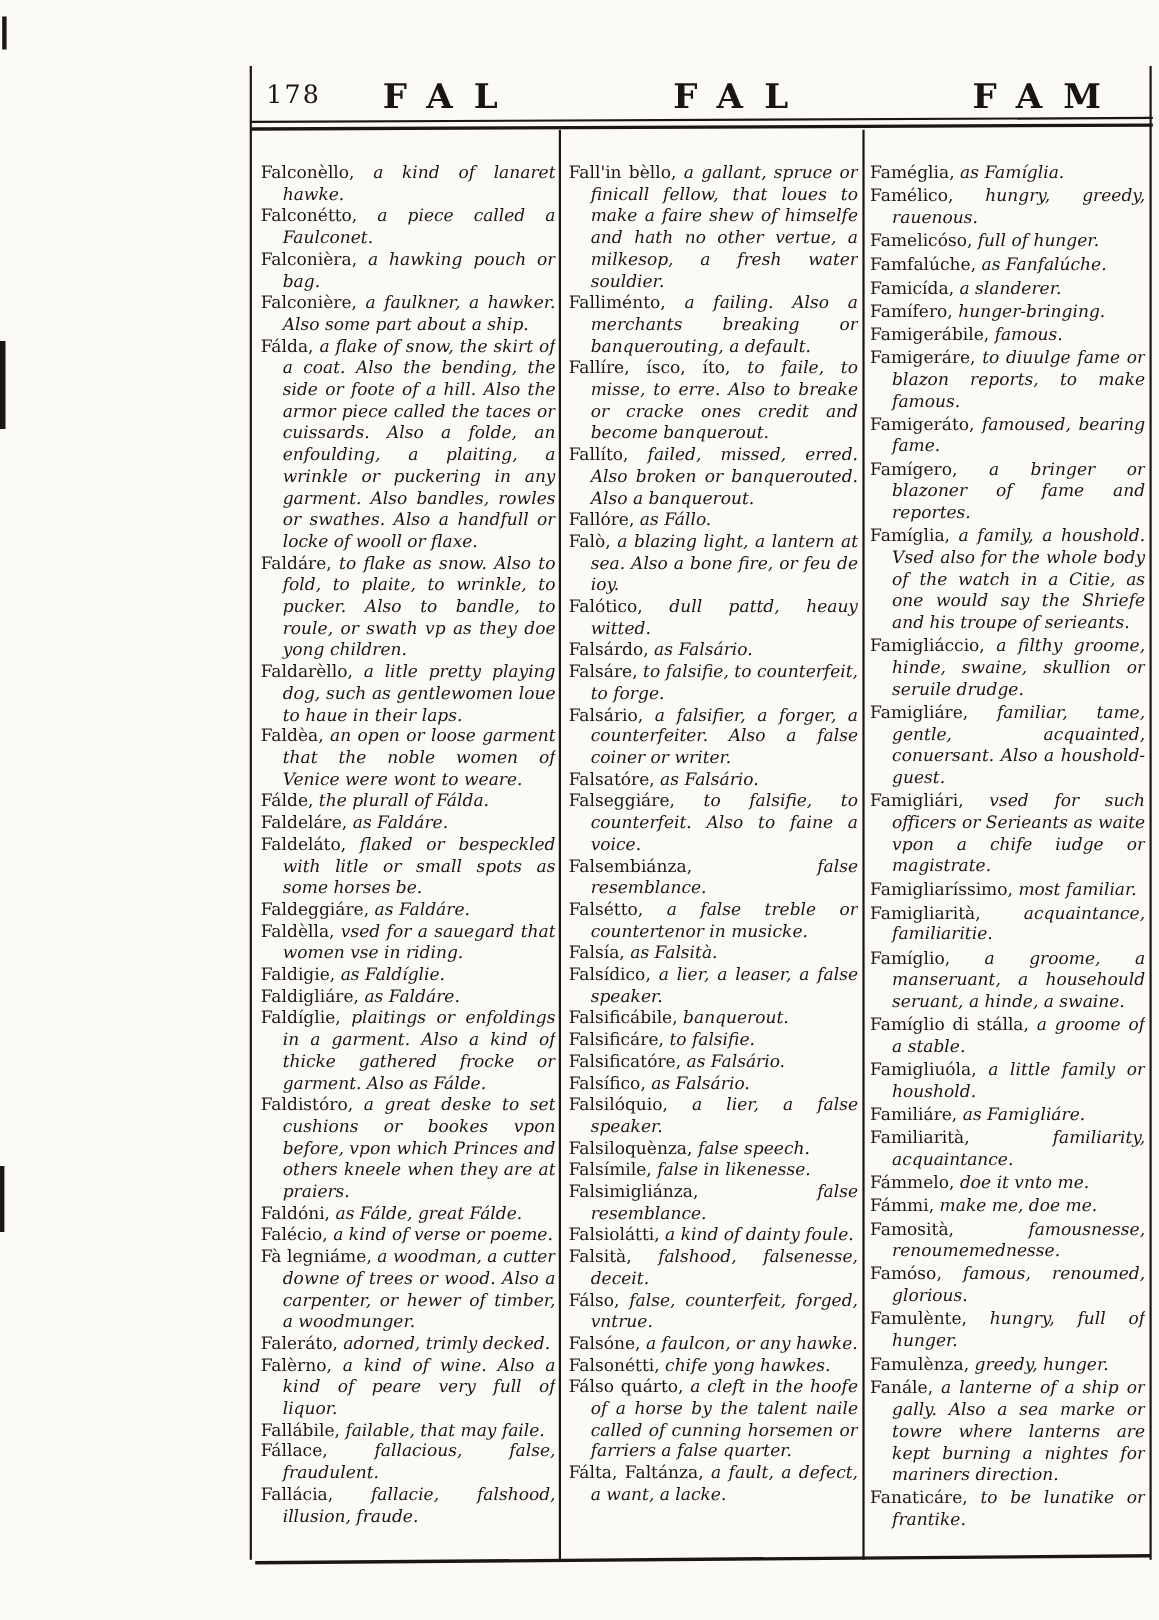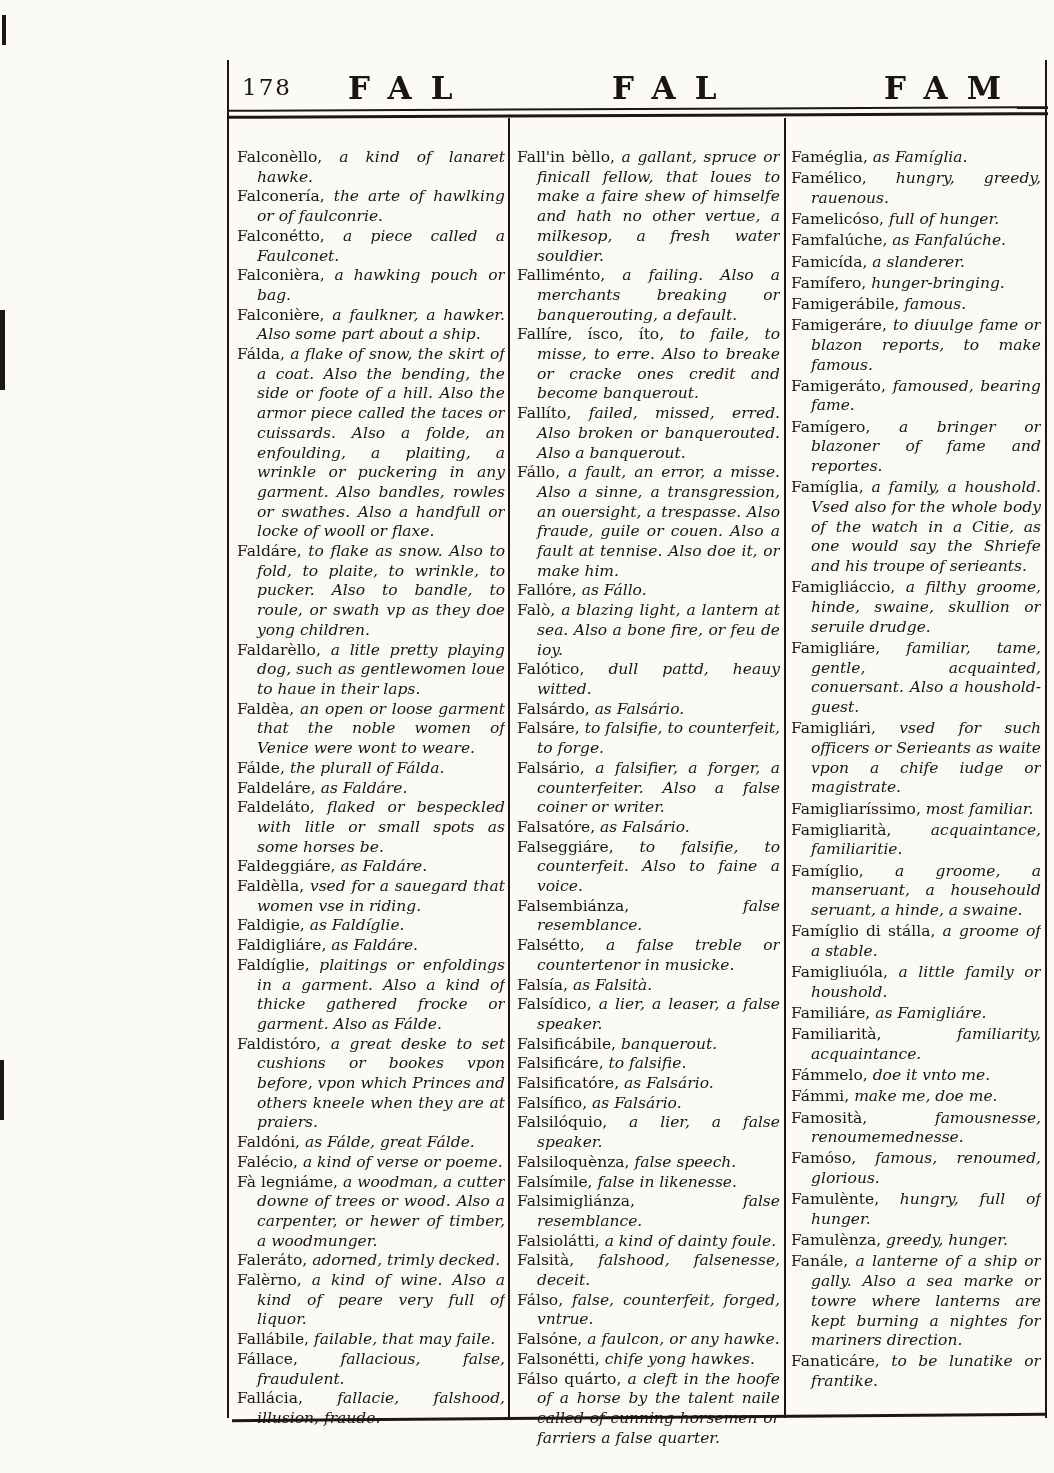--- a/index.html
+++ b/index.html
@@ -54,21 +54,20 @@
 <div class="rule-bottom"></div>
 
 <div class="speck" style="left:0;top:310px;width:5px;height:80px;"></div>
 <div class="speck" style="left:0;top:1060px;width:4px;height:60px;"></div>
 <div class="speck" style="left:2px;top:15px;width:4px;height:30px;"></div>
 
 <div class="column" id="col-1">
 
     <p class="entry"><span class="hw">Falconèllo,</span> <span class="gloss">a kind of lanaret hawke.</span></p>
 
-    <p class="entry"><span class="hw">Falconería,</span> <span class="gloss">the arte of hawlking or of faulconrie.</span></p>
 
     <p class="entry"><span class="hw">Falconétto,</span> <span class="gloss">a piece called a Faulconet.</span></p>
 
 
     <p class="entry"><span class="hw">Falconièra,</span> <span class="gloss">a hawking pouch or bag.</span></p>
 
     <p class="entry"><span class="hw">Falconière,</span> <span class="gloss">a faulkner, a hawker. Also some part about a ship.</span></p>
 
     <p class="entry"><span class="hw">Fálda,</span> <span class="gloss">a flake of snow, the skirt of a coat. Also the bending, the side or foote of a hill. Also the armor piece called the taces or cuissards. Also a folde, an enfoulding, a plaiting, a wrinkle or puckering in any garment. Also bandles, rowles or swathes. Also a handfull or locke of wooll or flaxe.</span></p>
 
@@ -117,21 +116,20 @@
 <div class="column" id="col-2">
 
     <p class="entry"><span class="hw">Fall'in bèllo,</span> <span class="gloss">a gallant, spruce or finicall fellow, that loues to make a faire shew of himselfe and hath no other vertue, a milkesop, a fresh water souldier.</span></p>
 
     <p class="entry"><span class="hw">Falliménto,</span> <span class="gloss">a failing. Also a merchants breaking or banquerouting, a default.</span></p>
 
     <p class="entry"><span class="hw">Fallíre, ísco, íto,</span> <span class="gloss">to faile, to misse, to erre. Also to breake or cracke ones credit and become banquerout.</span></p>
 
     <p class="entry"><span class="hw">Fallíto,</span> <span class="gloss">failed, missed, erred. Also broken or banquerouted. Also a banquerout.</span></p>
 
-    <p class="entry"><span class="hw">Fállo,</span> <span class="gloss">a fault, an error, a misse. Also a sinne, a transgression, an ouersight, a trespasse. Also fraude, guile or couen. Also a fault at tennise. Also doe it, or make him.</span></p>
 
     <p class="entry"><span class="hw">Fallóre,</span> <span class="gloss">as Fállo.</span></p>
 
     <p class="entry"><span class="hw">Falò,</span> <span class="gloss">a blazing light, a lantern at sea. Also a bone fire, or feu de ioy.</span></p>
 
     <p class="entry"><span class="hw">Falótico,</span> <span class="gloss">dull pattd, heauy witted.</span></p>
 
     <p class="entry"><span class="hw">Falsárdo,</span> <span class="gloss">as Falsário.</span></p>
 
     <p class="entry"><span class="hw">Falsáre,</span> <span class="gloss">to falsifie, to counterfeit, to forge.</span></p>

